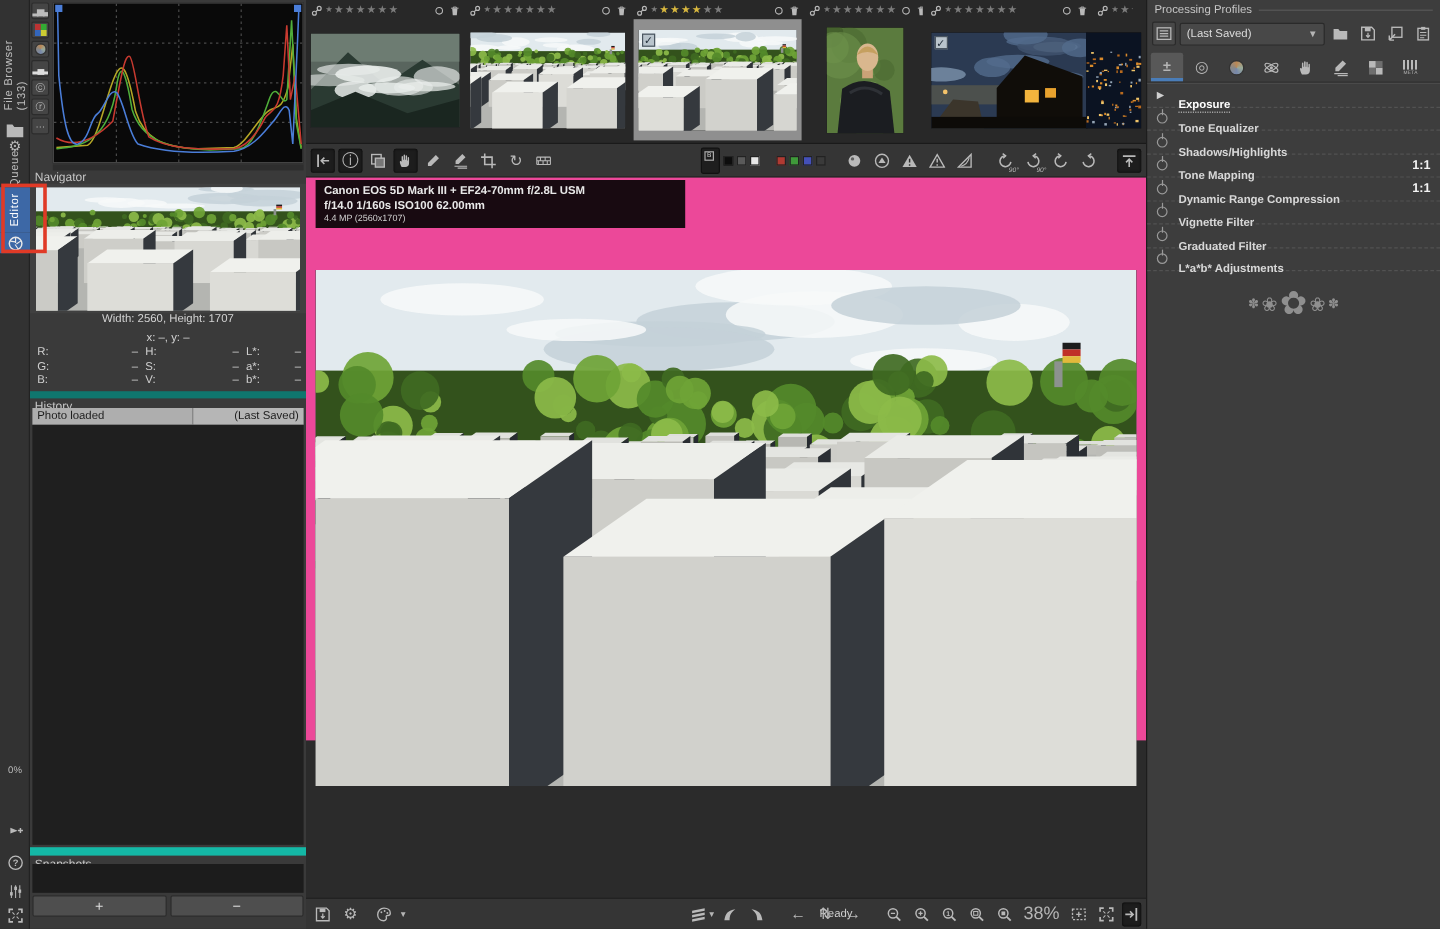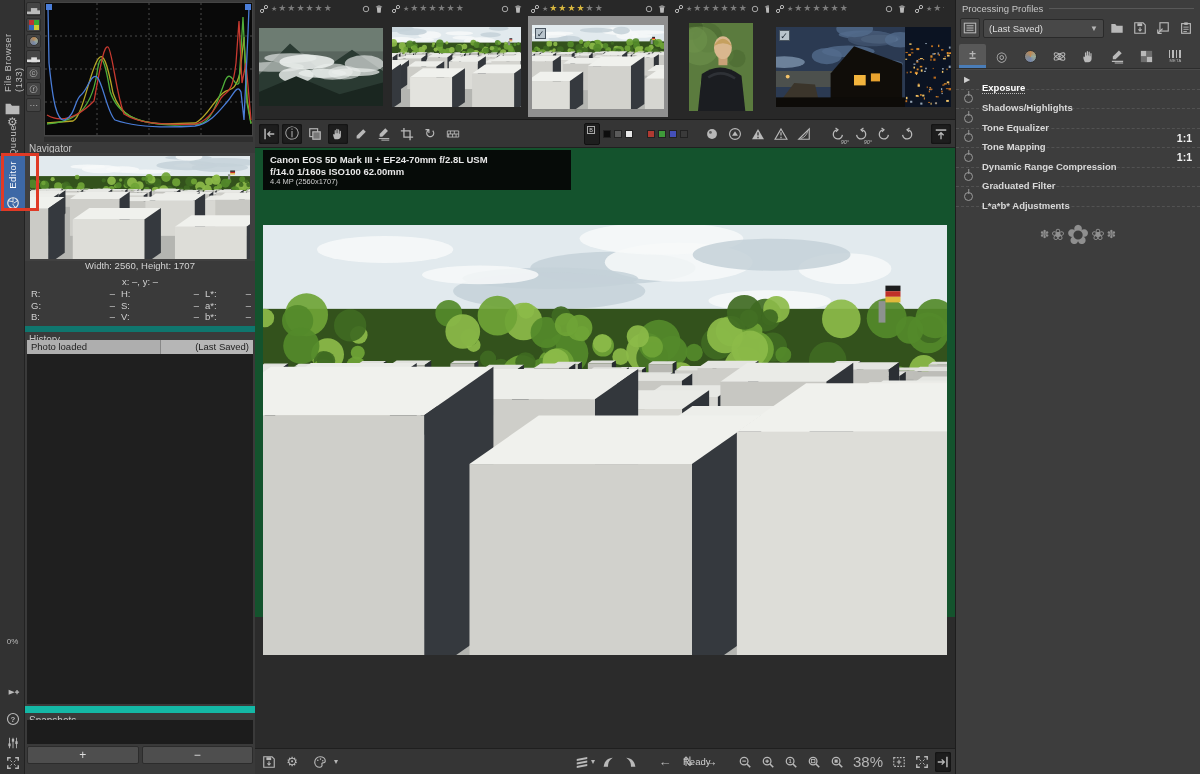--- a/index.html
+++ b/index.html
@@ -55,21 +55,21 @@
   .thumb-img { position:relative; background:#111; }
   .thumb-img svg { display:block; }
   .check { position:absolute; left:3px; top:3px; width:11px; height:11px; background:#b9c4cc; border:1px solid #4a5560; color:#222e3a; font-size:9px; line-height:10px; text-align:center; }
   
   #toolbar { position:absolute; left:255px; top:120px; width:700px; height:28px; background:#353535; border-bottom:1px solid #202020; display:flex; align-items:center; padding:0 4px; gap:3px; }
   .swatch { width:8px; height:8px; border:1px solid #222; flex:none; }
   #bg-sel { width:16px; height:22px; background:#1e1e1e; border:1px solid #111; border-radius:2px; position:relative; flex:none; }
   #bg-sel span { position:absolute; left:2px; top:2px; width:8px; height:8px; border:1px solid #aaa; color:#ccc; font-size:5.5px; line-height:7px; text-align:center; }
   .tb-gap { width:8px; flex:none; }
   
-  #canvas { position:absolute; left:255px; top:148px; width:700px; height:469px; background:#14532d; }
+  #canvas { position:absolute; left:255px; top:148px; width:700px; height:469px; background:#ec4899; }
   #info-overlay { position:absolute; left:8px; top:2px; width:308px; background:rgba(5,5,5,.92); padding:4px 7px; color:#e8e8e8; z-index:3; }
   #info-overlay .l1 { font-size:9.5px; font-weight:bold; }
   #info-overlay .l2 { font-size:9.5px; font-weight:bold; margin-top:1px; }
   #info-overlay .l3 { font-size:7.5px; margin-top:2px; }
   #info-overlay .l3 .dim { color:#b5b5b5; }
   #info-overlay .l4 { font-size:7.5px; color:#cfcfcf; }
   #main-photo { position:absolute; left:8px; top:77px; width:684px; height:430px; background:#101010; }
   
   #statusbar { position:absolute; left:255px; top:748px; width:700px; height:26px; background:#353535; border-top:1px solid #1f1f1f; display:flex; align-items:center; padding:0 4px; gap:3px; }
   #ready { position:absolute; left:428px; font-size:9.5px; color:#cfcfcf; }
@@ -2117,35 +2117,39 @@
         </span>
     </span>
   </div>
   <div id="tool-list">
       <div class="tool-row">
         <span class="exp-arrow">▶</span>
         <span class="lbl exp">Exposure</span>
       </div>
       <div class="tool-row">
         <span class="power"></span>
-        <span class="lbl">Shadows/Highlights</span>
+        <span class="lbl">Tone Equalizer</span>
       </div>
       <div class="tool-row">
         <span class="power"></span>
-        <span class="lbl">Tone Equalizer</span>
+        <span class="lbl">Shadows/Highlights</span>
       </div>
       <div class="tool-row">
         <span class="power"></span>
         <span class="lbl">Tone Mapping</span>
         <span class="badge">1:1</span>
       </div>
       <div class="tool-row">
         <span class="power"></span>
         <span class="lbl">Dynamic Range Compression</span>
         <span class="badge">1:1</span>
+      </div>
+      <div class="tool-row">
+        <span class="power"></span>
+        <span class="lbl">Vignette Filter</span>
       </div>
       <div class="tool-row">
         <span class="power"></span>
         <span class="lbl">Graduated Filter</span>
       </div>
       <div class="tool-row">
         <span class="power"></span>
         <span class="lbl">L*a*b* Adjustments</span>
       </div>
     </div>

